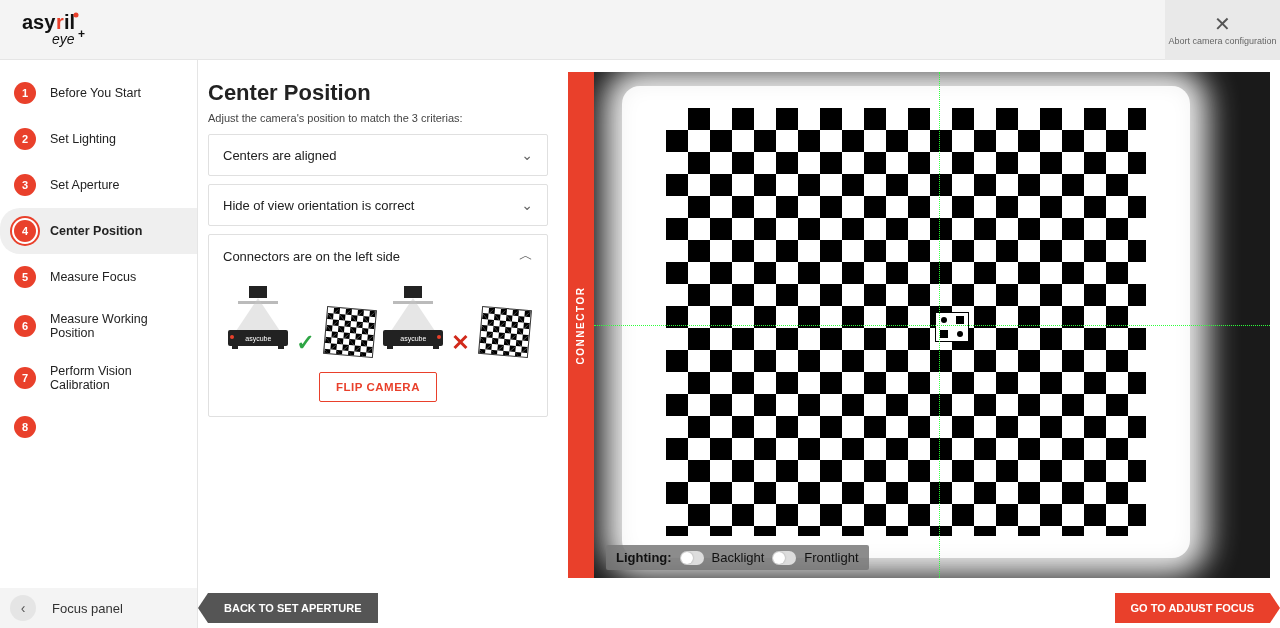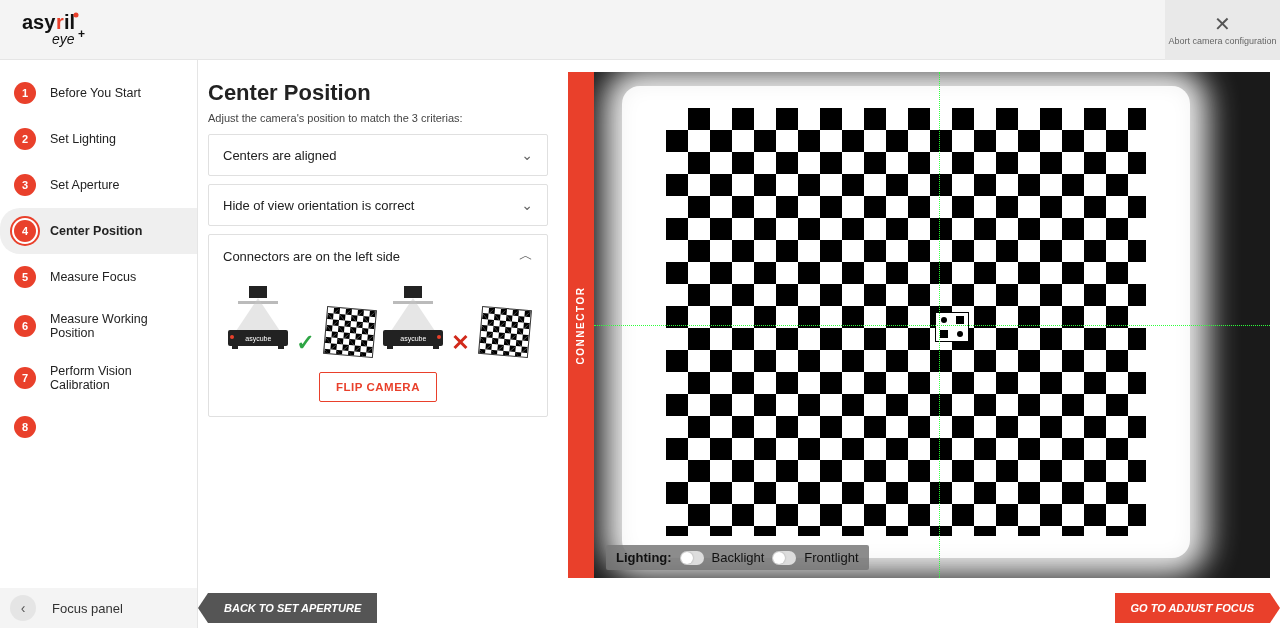--- a/index.html
+++ b/index.html
@@ -265,21 +265,20 @@
     height:40px;
     border-right:1px solid #e5e5e5;
   }
   .hide-panel-arrow {
     width:26px;height:26px;border-radius:50%;background:#e5e5e5;display:flex;align-items:center;justify-content:center;cursor:pointer;color:#555;font-size:14px;
   }
   .footer-center {
     flex:1; display:flex; align-items:center; justify-content:space-between;
     padding: 0 10px 0 10px;
     height:40px;
-    font-style:italic;
   }
   .back-chip {
     background:#555; color:#fff; font-weight:700; font-size:11px;
     padding:9px 16px;
     position:relative;
     cursor:pointer;
   }
   .back-chip::before {
     content:""; position:absolute; left:-10px; top:0; bottom:0;
     border-top:15px solid transparent; border-bottom:15px solid transparent; border-right:10px solid #555;

